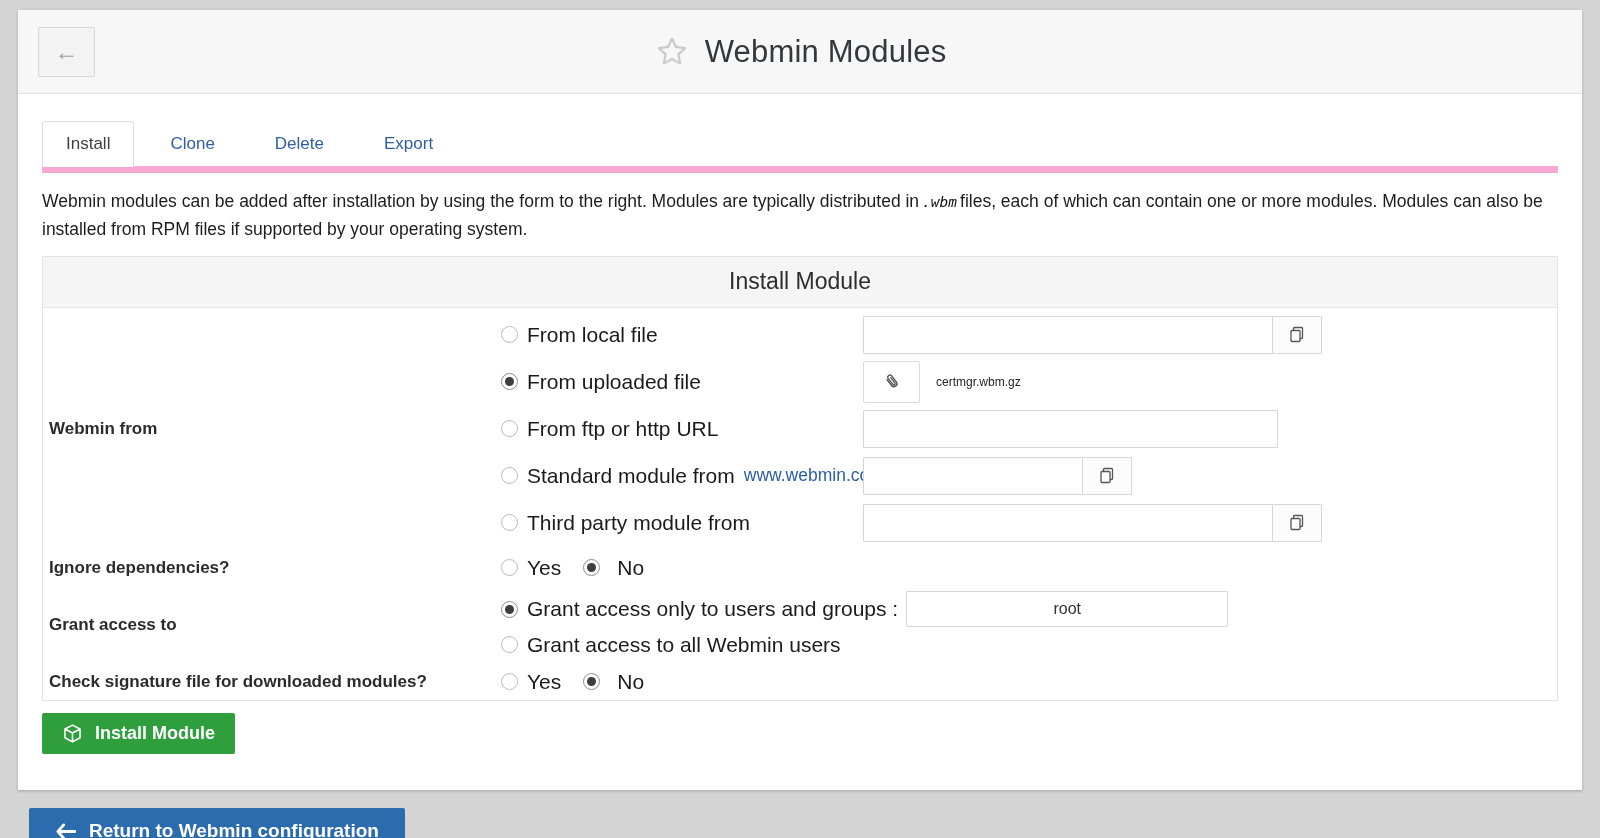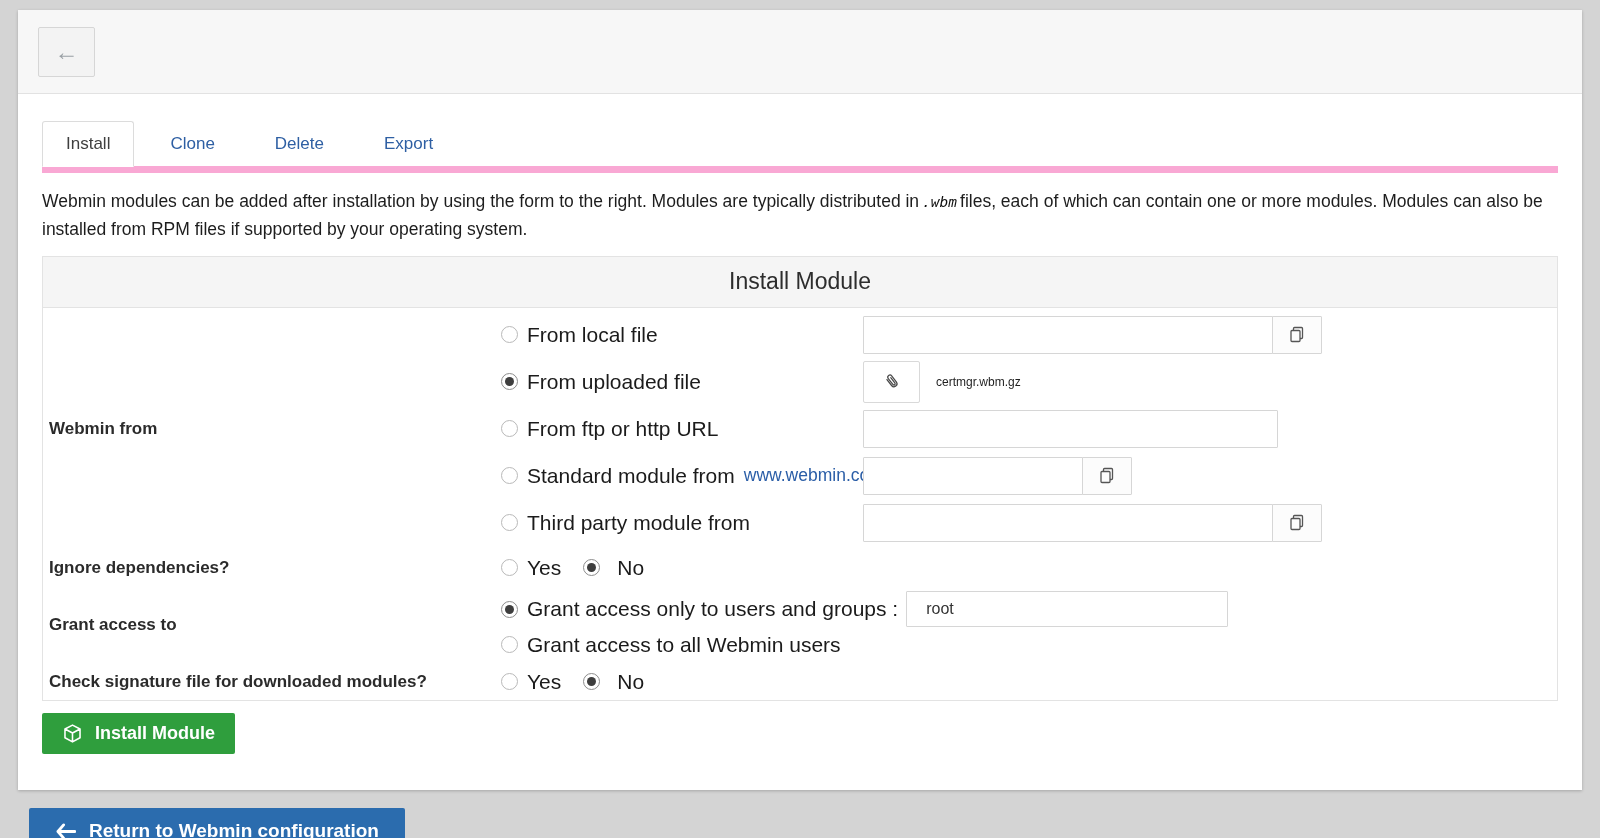--- a/index.html
+++ b/index.html
@@ -86,22 +86,23 @@
     content:""; position:absolute; left:3px; top:3px; right:3px; bottom:3px;
     border-radius:50%; background:#3e3e3e;
   }
   .radio-label { margin-left:9px; font-size:21px; color:#1b1b1b; white-space:nowrap; }
   .weblink { color:#2b5ea7; font-weight:normal; text-decoration:none; margin-left:9px; font-size:17.5px; cursor:pointer; }
   .yes-gap { margin-left:22px;gap:8px; }
   
   .input-group { display:flex; align-items:stretch; }
   .text-input {
     height:38px; border:1px solid #d6d6d6; border-radius:1px;
-    padding:0 19px; font-size:16px; color:#333; outline:none;
+    padding:0 0; font-size:16px; color:#333; outline:none;
     font-family:"Liberation Sans", sans-serif;
+    text-align:center;
   }
   .w-local { width:410px; }
   .w-url   { width:415px; }
   .w-std   { width:220px; }
   .w-third { width:410px; }
   .w-users { width:322px; height:36px; margin-left:8px; }
   .chooser-btn {
     width:50px; height:38px; flex:none;
     margin-left:-1px;
     background:#fcfcfc; border:1px solid #d6d6d6; border-radius:0 1px 1px 0;
@@ -140,20 +141,28 @@
 <body>
 
 
 
 <div class="card">
 
   <div class="card-header">
     <div class="back-btn">
       <span class="icon">←</span>
     </div>
+    <div class="title-wrap">
+      <span class="icon">
+        <svg width="36" height="36" viewBox="0 0 24 24">
+          <path d="M12 3.1l2.65 5.55 6.05.75-4.45 4.2 1.15 6-5.4-2.95-5.4 2.95 1.15-6-4.45-4.2 6.05-.75z" fill="none" stroke="#cbcbcb" stroke-width="1.5" stroke-linejoin="round"></path>
+        </svg>
+      </span>
+      <span class="page-title">Webmin Modules</span>
+    </div>
   </div>
 
   <div class="card-body">
 
     <div class="tabs">
       <div class="tab active">Install</div>
       <div class="tab">Clone</div>
       <div class="tab">Delete</div>
       <div class="tab">Export</div>
     </div>

